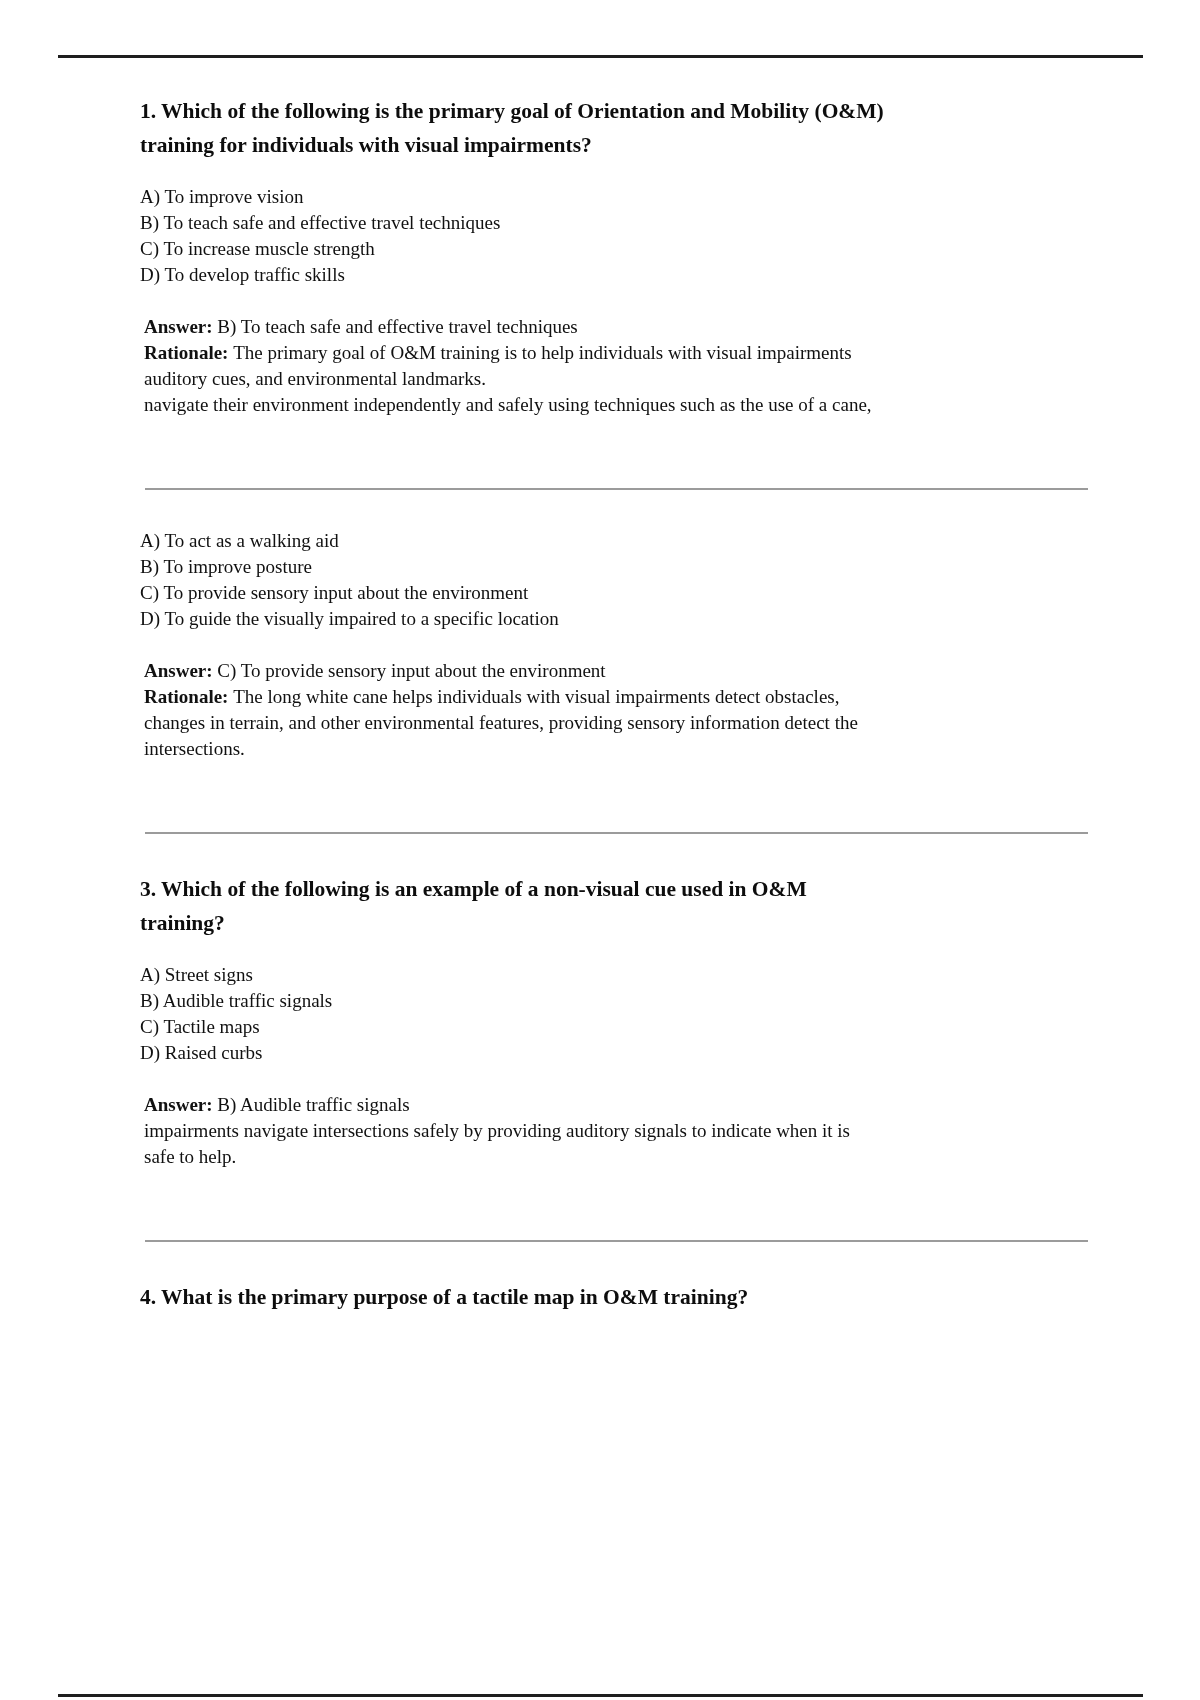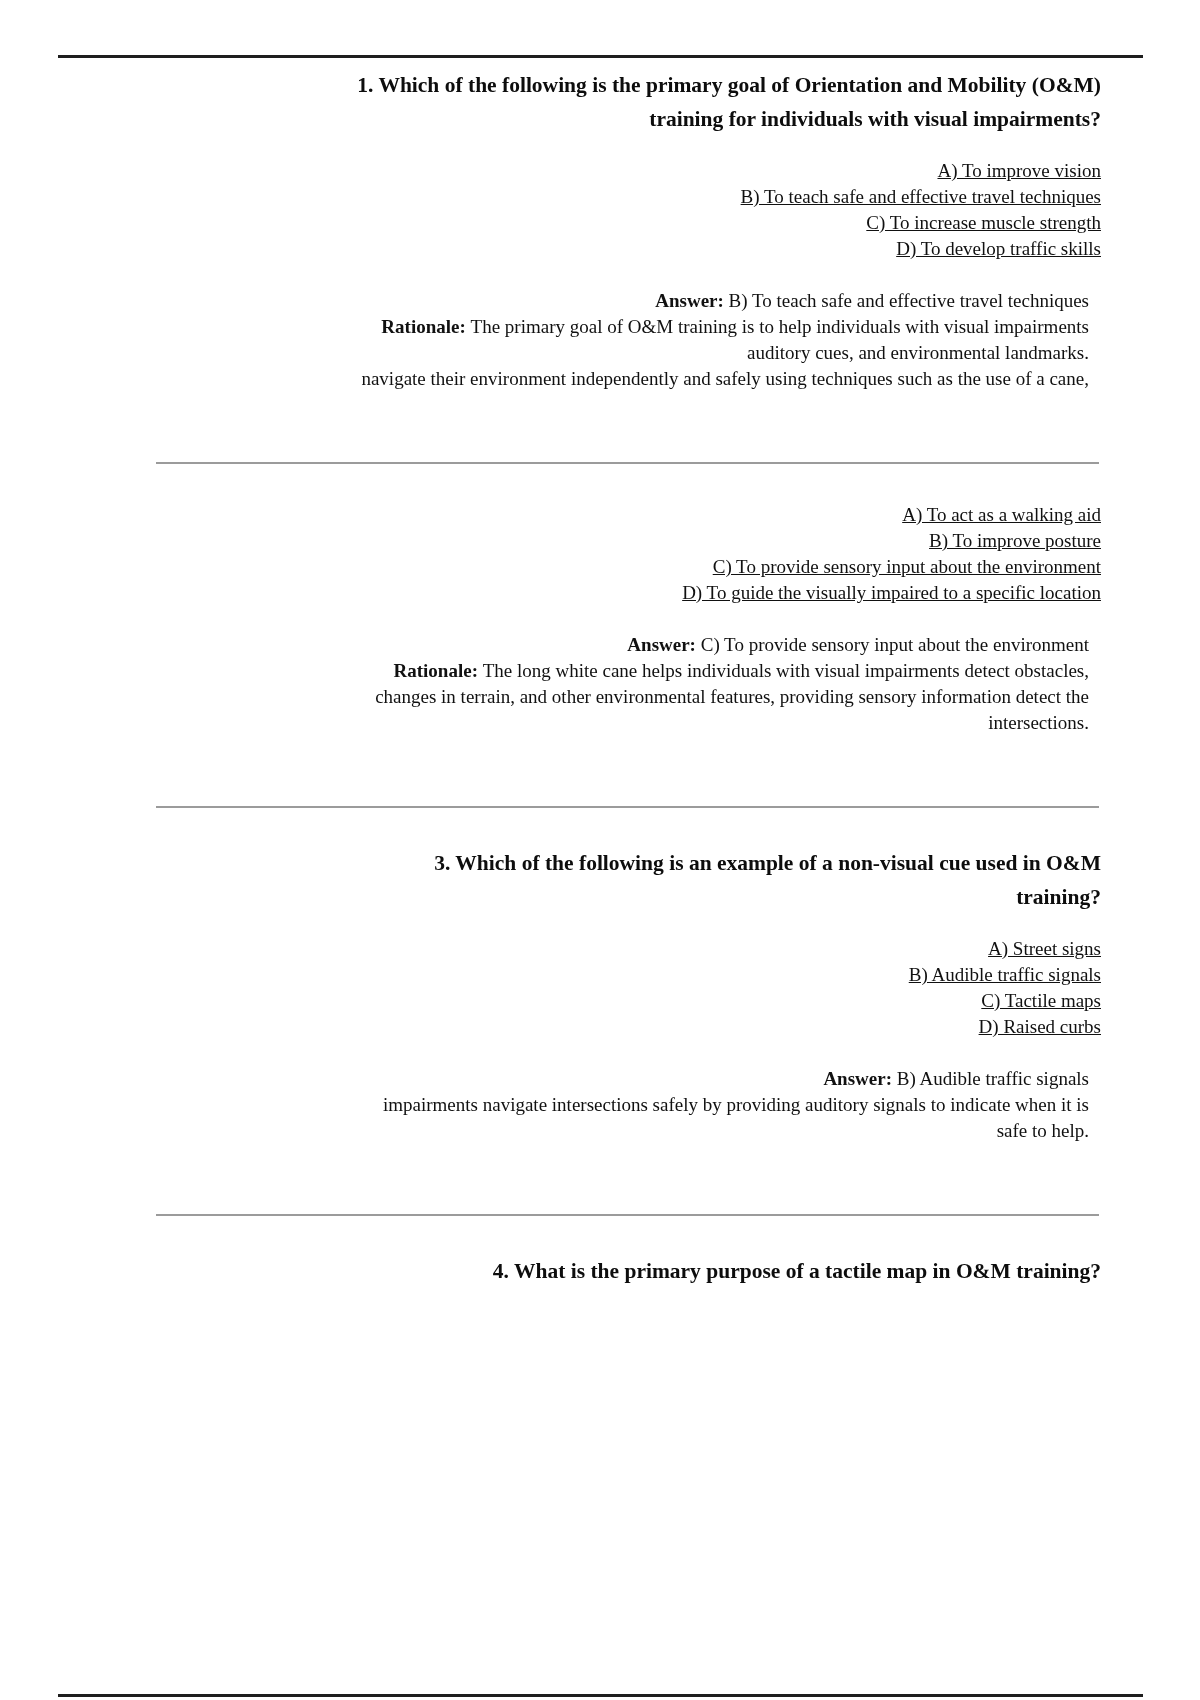--- a/index.html
+++ b/index.html
@@ -16,44 +16,43 @@
     position: absolute;
     left: 58px;
     width: 1085px;
     height: 3px;
     background: #1e1e1e;
   }
   .page-rule.top { top: 55px; }
   .page-rule.bottom { top: 1694px; }
   .content {
     position: absolute;
-    left: 151px;
+    left: 140px;
     top: 0;
     width: 950px;
-    padding-top: 68px;
-    text-align: right;
+    padding-top: 94px;
   }
   .question-title {
     font-size: 21.5px;
     line-height: 34px;
     font-weight: 700;
     margin: 0 0 22px 0;
     color: #0d0d0d;
   }
   .title-line { white-space: nowrap; }
-  .options { margin: 16px 0 26px 0; text-decoration: underline; }
+  .options { margin: 16px 0 26px 0; }
   .option-line,
   .body-line,
   .answer-line {
     font-size: 19px;
     line-height: 26px;
     margin: 0;
     white-space: nowrap;
   }
-  .answer-section { margin: 12px; }
+  .answer-section { margin: 4px; }
   .bold-label { font-weight: 700; }
   hr.section-divider {
     border: 0;
     height: 0;
     border-top: 2px solid #9b9b9b;
     width: 943px;
     margin: 70px 0 38px 5px;
   }
 </style>
 </head>

